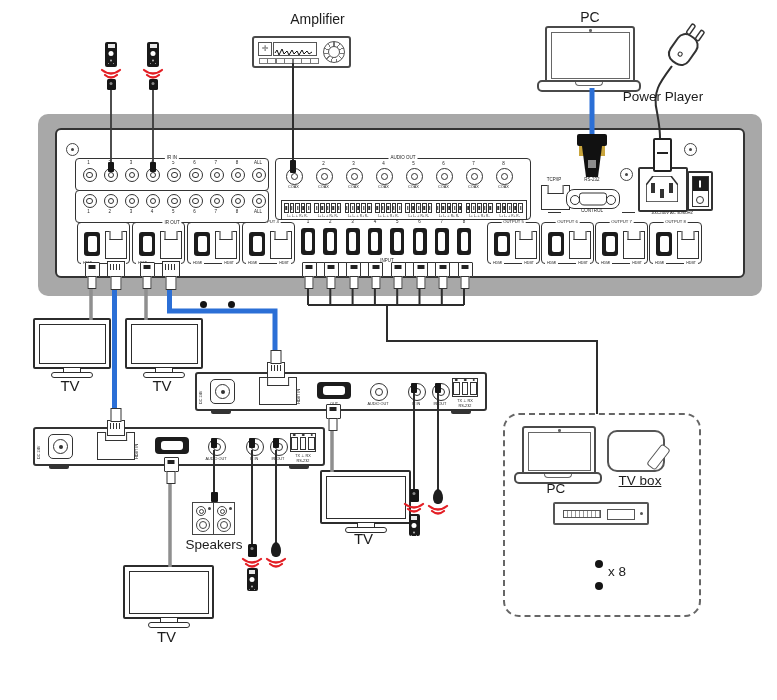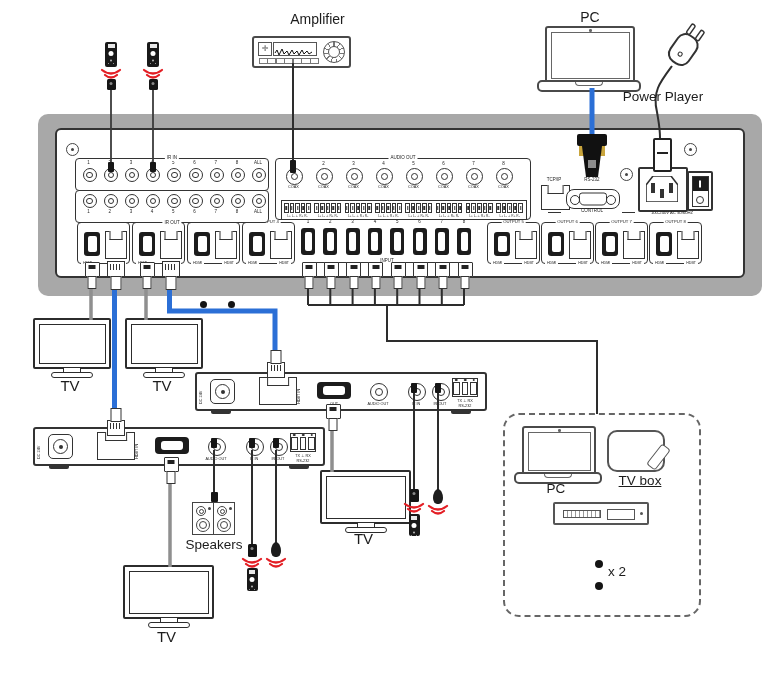--- a/index.html
+++ b/index.html
@@ -707,15 +707,15 @@
   <div class="tvbox"></div>
   <div class="tvbox-remote"></div>
   <div class="biglbl f13" style="left:610px;top:474px;width:60px;text-decoration:underline;">TV box</div>
   <div class="dvd">
     <span class="tray"></span>
       <span class="disp"></span>
       <span class="btn"></span>
   </div>
   <div class="dot" style="left:595px;top:560px;width:8px;height:8px;"></div>
   <div class="dot" style="left:595px;top:582px;width:8px;height:8px;"></div>
-  <div class="biglbl f13" style="left:608px;top:565px;width:36px;text-align:left;">x 2</div>
+  <div class="biglbl f13" style="left:608px;top:565px;width:36px;text-align:left;">x 8</div>
 
 </div>
 
 </body></html>

